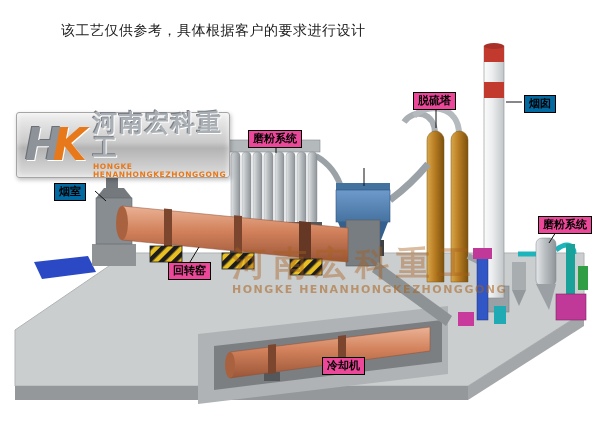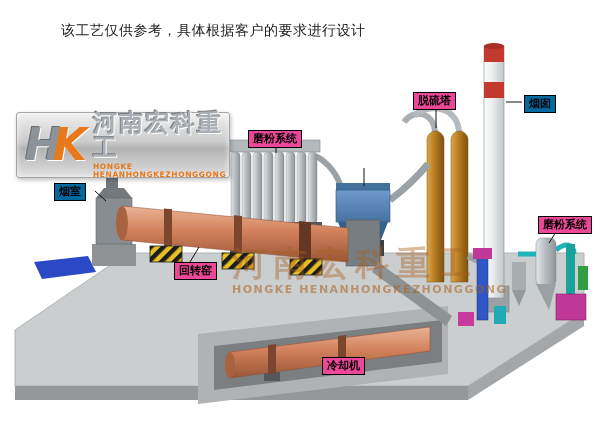--- a/index.html
+++ b/index.html
@@ -217,17 +217,17 @@
 
   <div class="watermark">
     <span class="cn">河南宏科重工</span>
     <span class="en">HONGKE HENANHONGKEZHONGGONG</span>
   </div>
 
   <div class="label white" style="left:54px;top:183px">烟室</div>
   <div class="label green" style="left:248px;top:130px">磨粉系统</div>
   <div class="label green" style="left:413px;top:92px">脱硫塔</div>
   <div class="label white" style="left:524px;top:95px">烟囱</div>
-  <div class="label green" style="left:174px;top:262px">回转窑</div>
+  <div class="label green" style="left:168px;top:262px">回转窑</div>
   <div class="label green" style="left:322px;top:357px">冷却机</div>
   <div class="label green" style="left:538px;top:216px">磨粉系统</div>
 
 </div>
 
 </body></html>

